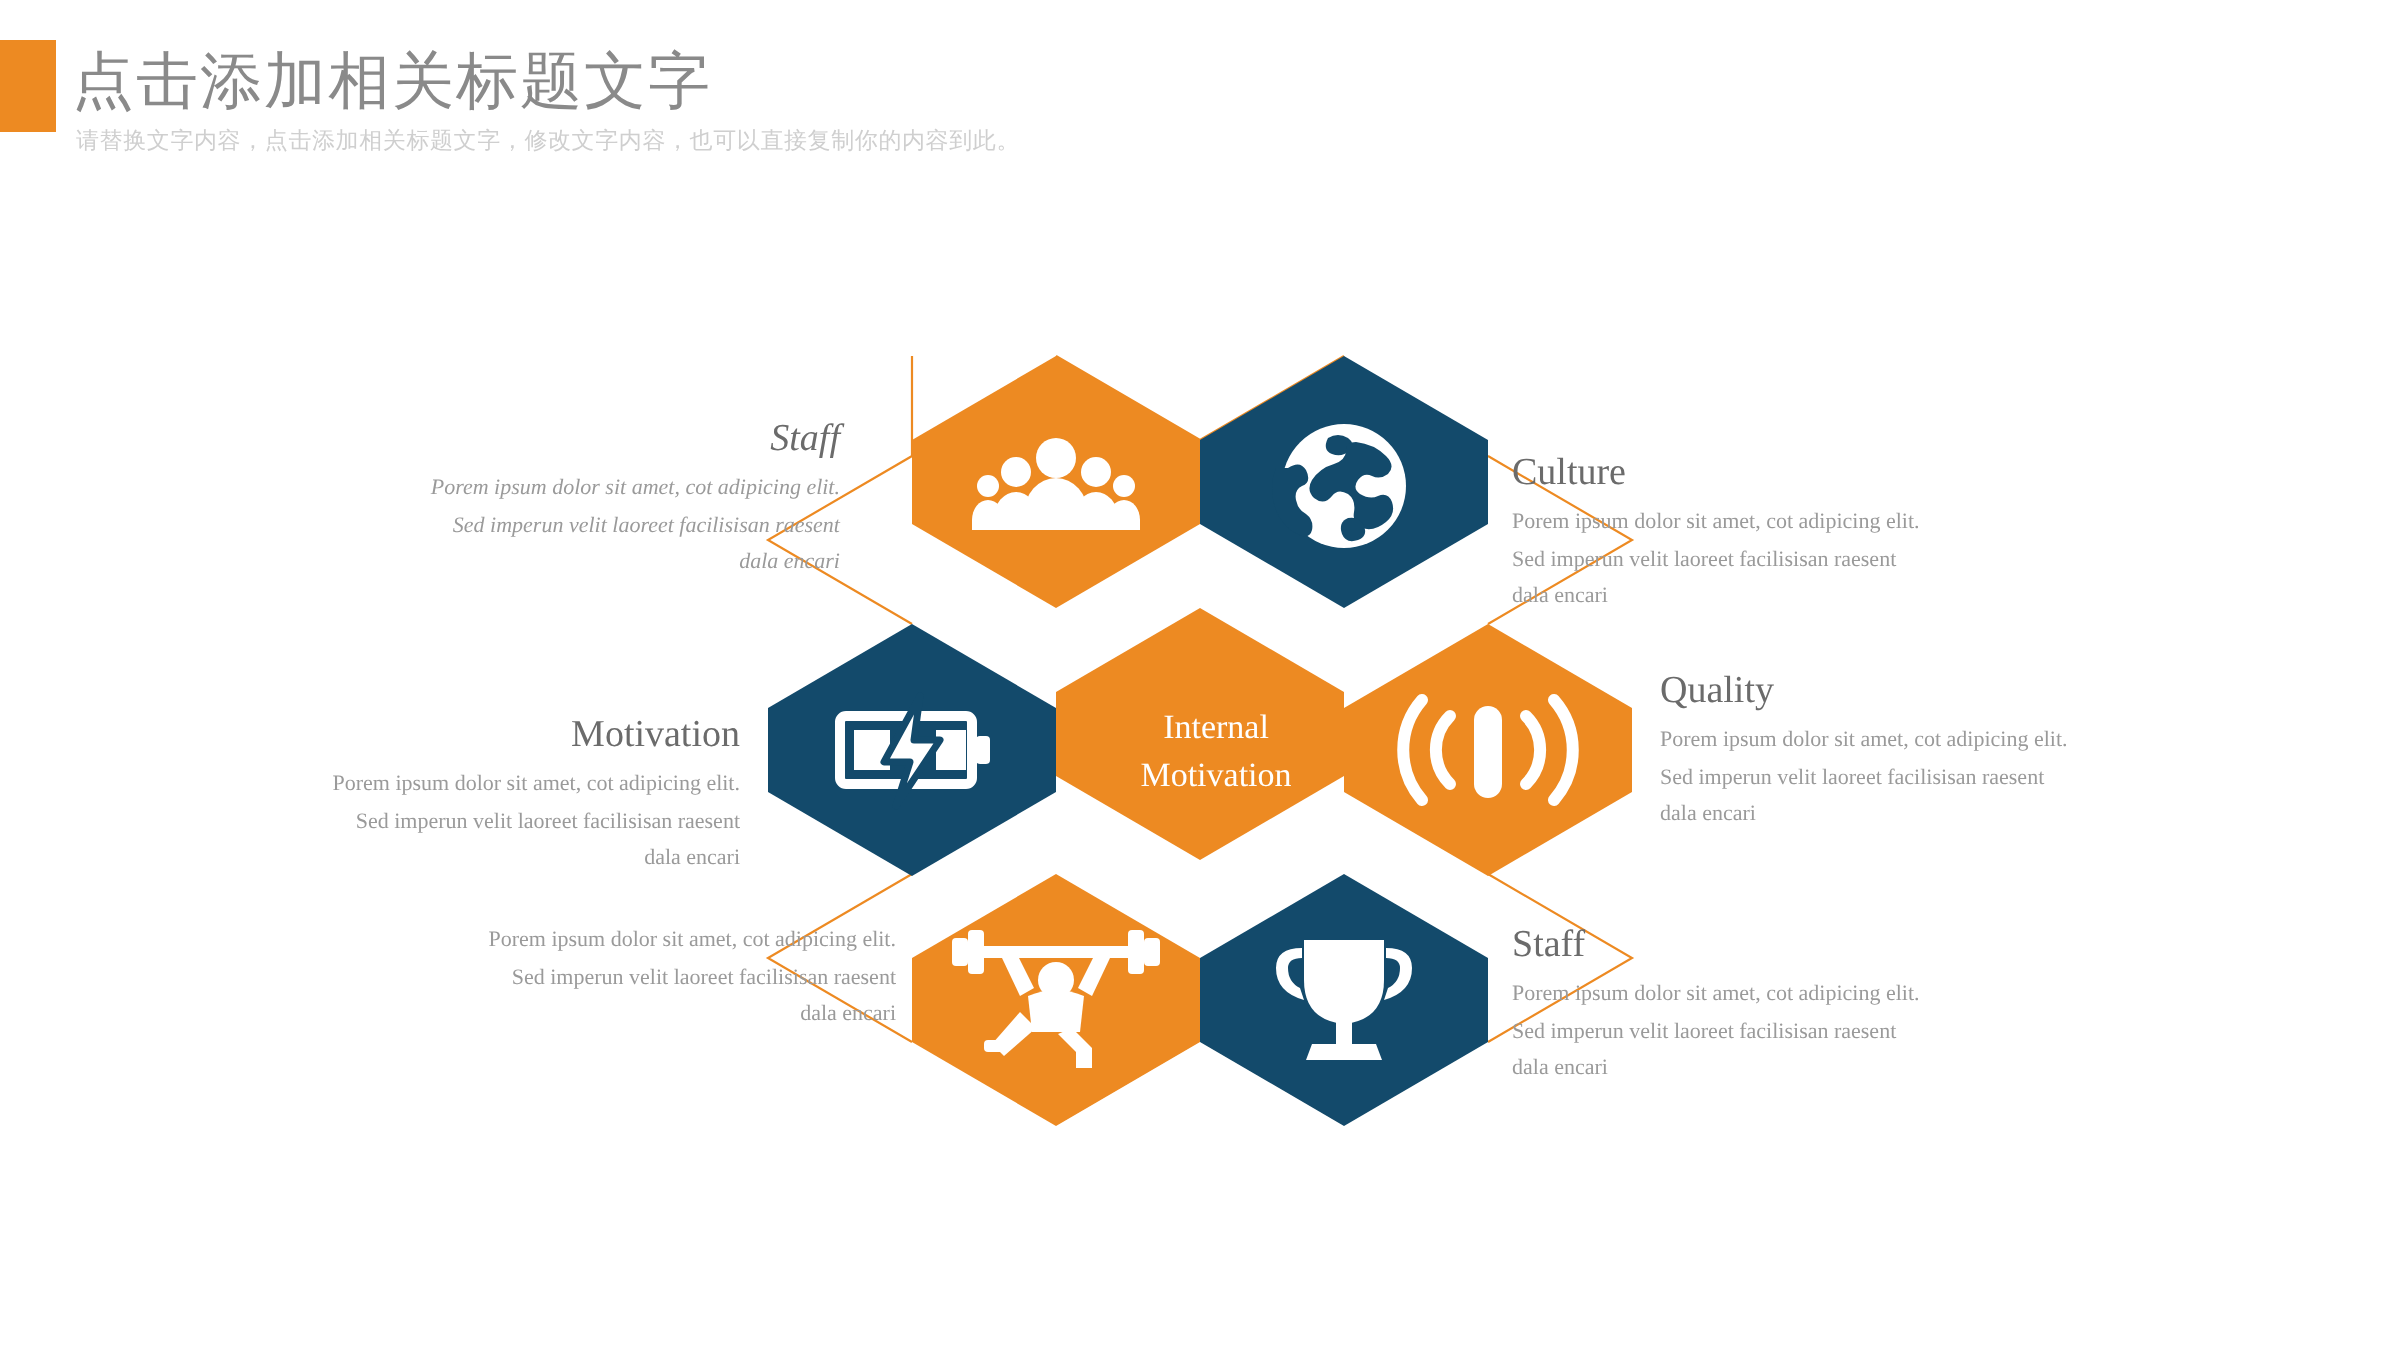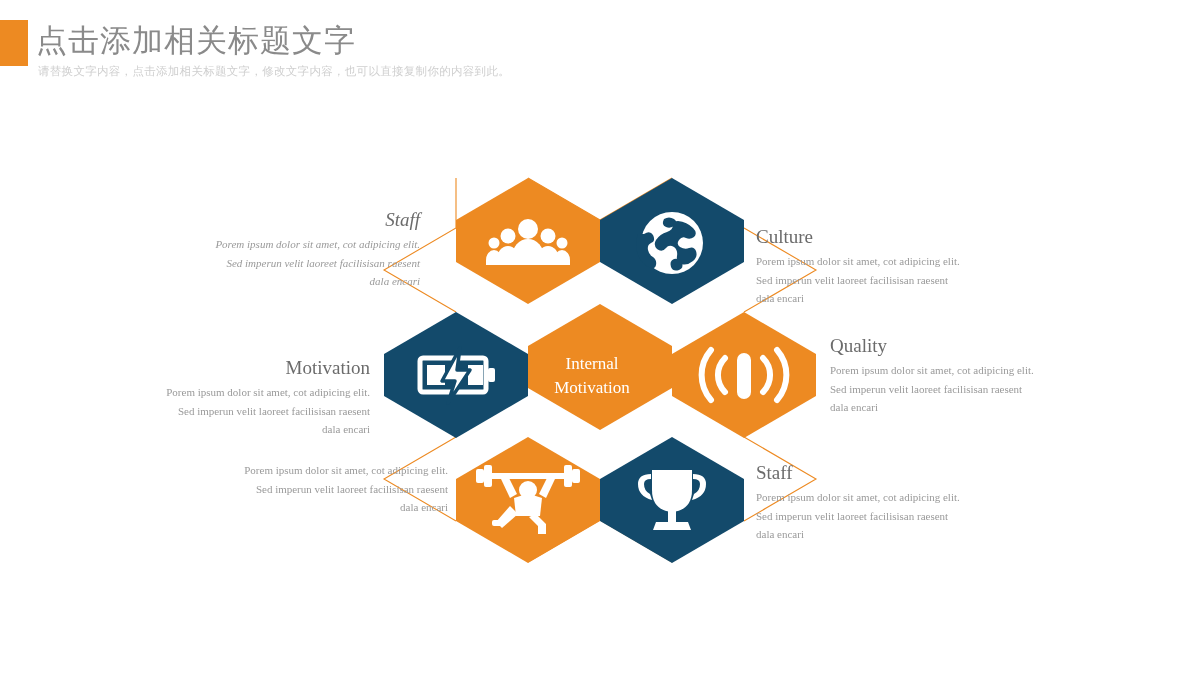--- a/index.html
+++ b/index.html
@@ -99,21 +99,21 @@
   #block-motivation { left: 80px;  top: 334px; margin-top: 22px; }
   #block-training   { left: 158px; top: 461px; }
   
   #block-culture { left: 756px; top: 225px; }
   #block-quality { left: 830px; top: 334px; }
   #block-reward  { left: 756px; top: 461px; }
 
   
   #center-label {
     position: absolute;
-    left: 516px;
+    left: 532px;
     top: 352px;
     width: 152px;
     text-align: center;
     font-family: "Liberation Serif", serif;
     font-size: 17px;
     line-height: 24px;
     color: #ffffff;
     pointer-events: none;
   }
 </style>

